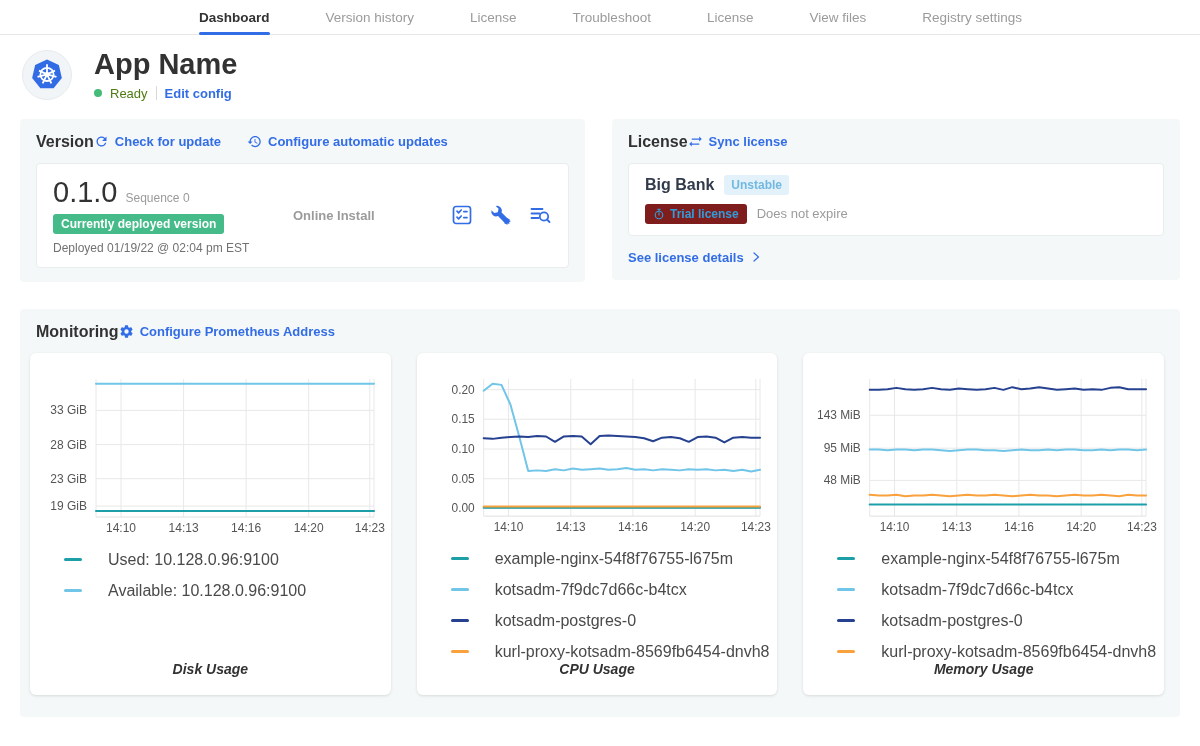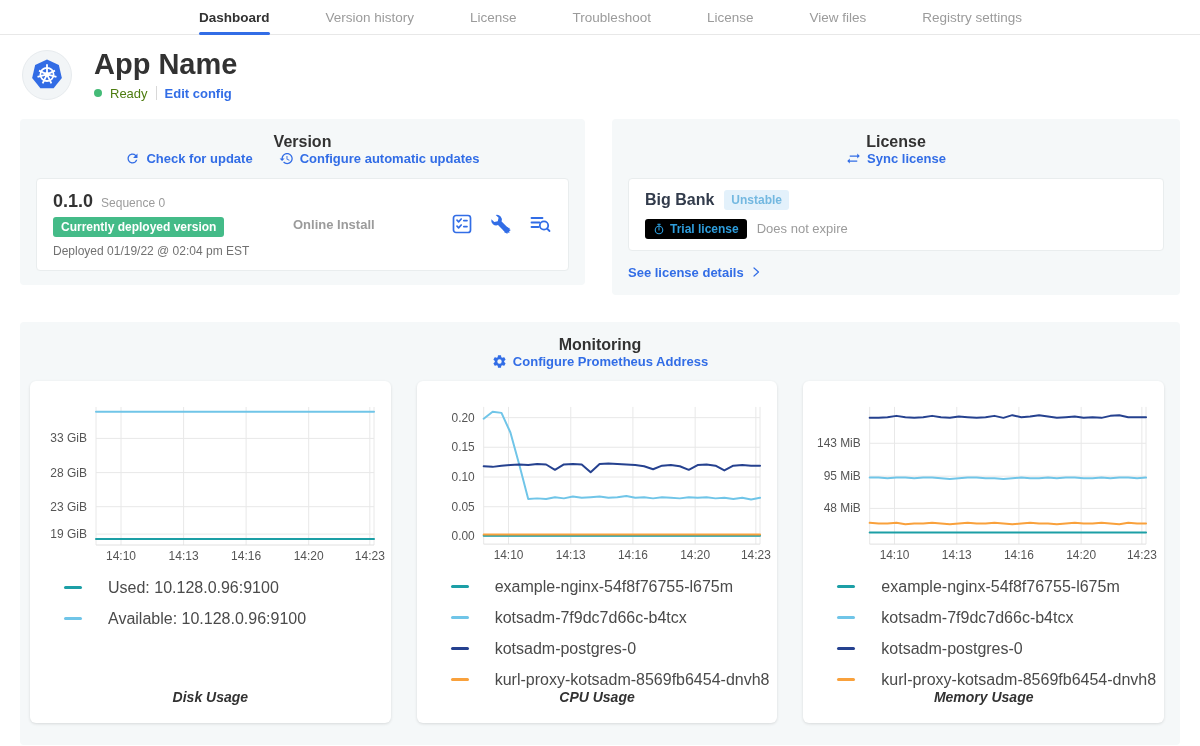--- a/index.html
+++ b/index.html
@@ -37,52 +37,52 @@
   .status-text { color:#4d7c0f; }
   .vdivider { width:1px; height:14px; background:#d8d8d8; }
   .link {
     color:#326de6; font-weight:bold; font-size:13px; cursor:pointer;
     display:inline-flex; align-items:center; gap:6px; white-space:nowrap;
   }
   .link svg { flex:0 0 auto; }
   
   .cards-row { display:flex; align-items:flex-start; gap:27px; margin:8px 20px 0 20px; }
   .panel { background:#f5f8f9; border-radius:4px; padding:14px 16px; }
-  .panel-head { display:flex; align-items:center; justify-content:flex-start; margin-bottom:12px;flex-direction:column; }
+  .panel-head { display:flex; align-items:center; justify-content:flex-start; margin-bottom:12px; }
   .panel-title { font-size:16px; font-weight:bold; }
   .head-links { display:flex; gap:26px; }
   .inner-card { background:#ffffff; border:1px solid #e9edee; border-radius:4px; }
   .version-panel { width:565px; }
   .license-panel { flex:1; }
   
   .version-inner { padding:12px 16px; display:flex; align-items:center; }
   .ver-left { width:240px; }
   .ver-number-row { display:flex; align-items:baseline; gap:8px; }
-  .ver-number { font-size:18px; font-weight:bold; }
+  .ver-number { font-size:29px; font-weight:normal; }
   .ver-seq { font-size:12px; color:#9b9b9b; }
   .deployed-badge {
     display:inline-block; margin-top:5px; background:#44bb88; color:#fff;
     font-size:12px; font-weight:bold; padding:3px 8px; border-radius:3px;
   }
   .deployed-at { margin-top:7px; font-size:12px; color:#717171; }
   .install-type { flex:1; text-align:left; font-size:13px; font-weight:bold; color:#9b9b9b; }
   .ver-actions { display:flex; gap:15px; color:#326de6; }
   .icon-btn { cursor:pointer; display:flex; }
   .panel-footer-link { margin-top:12px; }
   
   .license-inner { padding:11px 16px; }
   .lic-row1 { display:flex; align-items:center; gap:10px; }
   .lic-name { font-size:16px; font-weight:bold; color:#323b4b; }
   .channel-badge {
     background:#e3f1fb; color:#73b8e0; font-size:12px; font-weight:bold;
     padding:3px 7px; border-radius:3px;
   }
   .lic-row2 { display:flex; align-items:center; gap:10px; margin-top:9px; }
   .trial-badge {
-    background:#000000; color:#2e9ddc; font-size:12px; font-weight:bold;
+    background:#7f1d1d; color:#2e9ddc; font-size:12px; font-weight:bold;
     padding:3px 8px; border-radius:3px; display:inline-flex; align-items:center; gap:5px;
   }
   .expire-text { font-size:13px; color:#9b9b9b; }
   
   .monitoring-panel { margin:27px 20px 0 20px; padding:14px 16px 22px 10px; }
   .monitoring-panel .panel-head { padding-left:6px; }
   .charts-row { display:flex; gap:26px; margin-top:6px; }
   .chart-card {
     width:362px; height:342px; background:#ffffff; border-radius:6px;
     box-shadow:0 1px 3px rgba(0,0,0,0.12);

